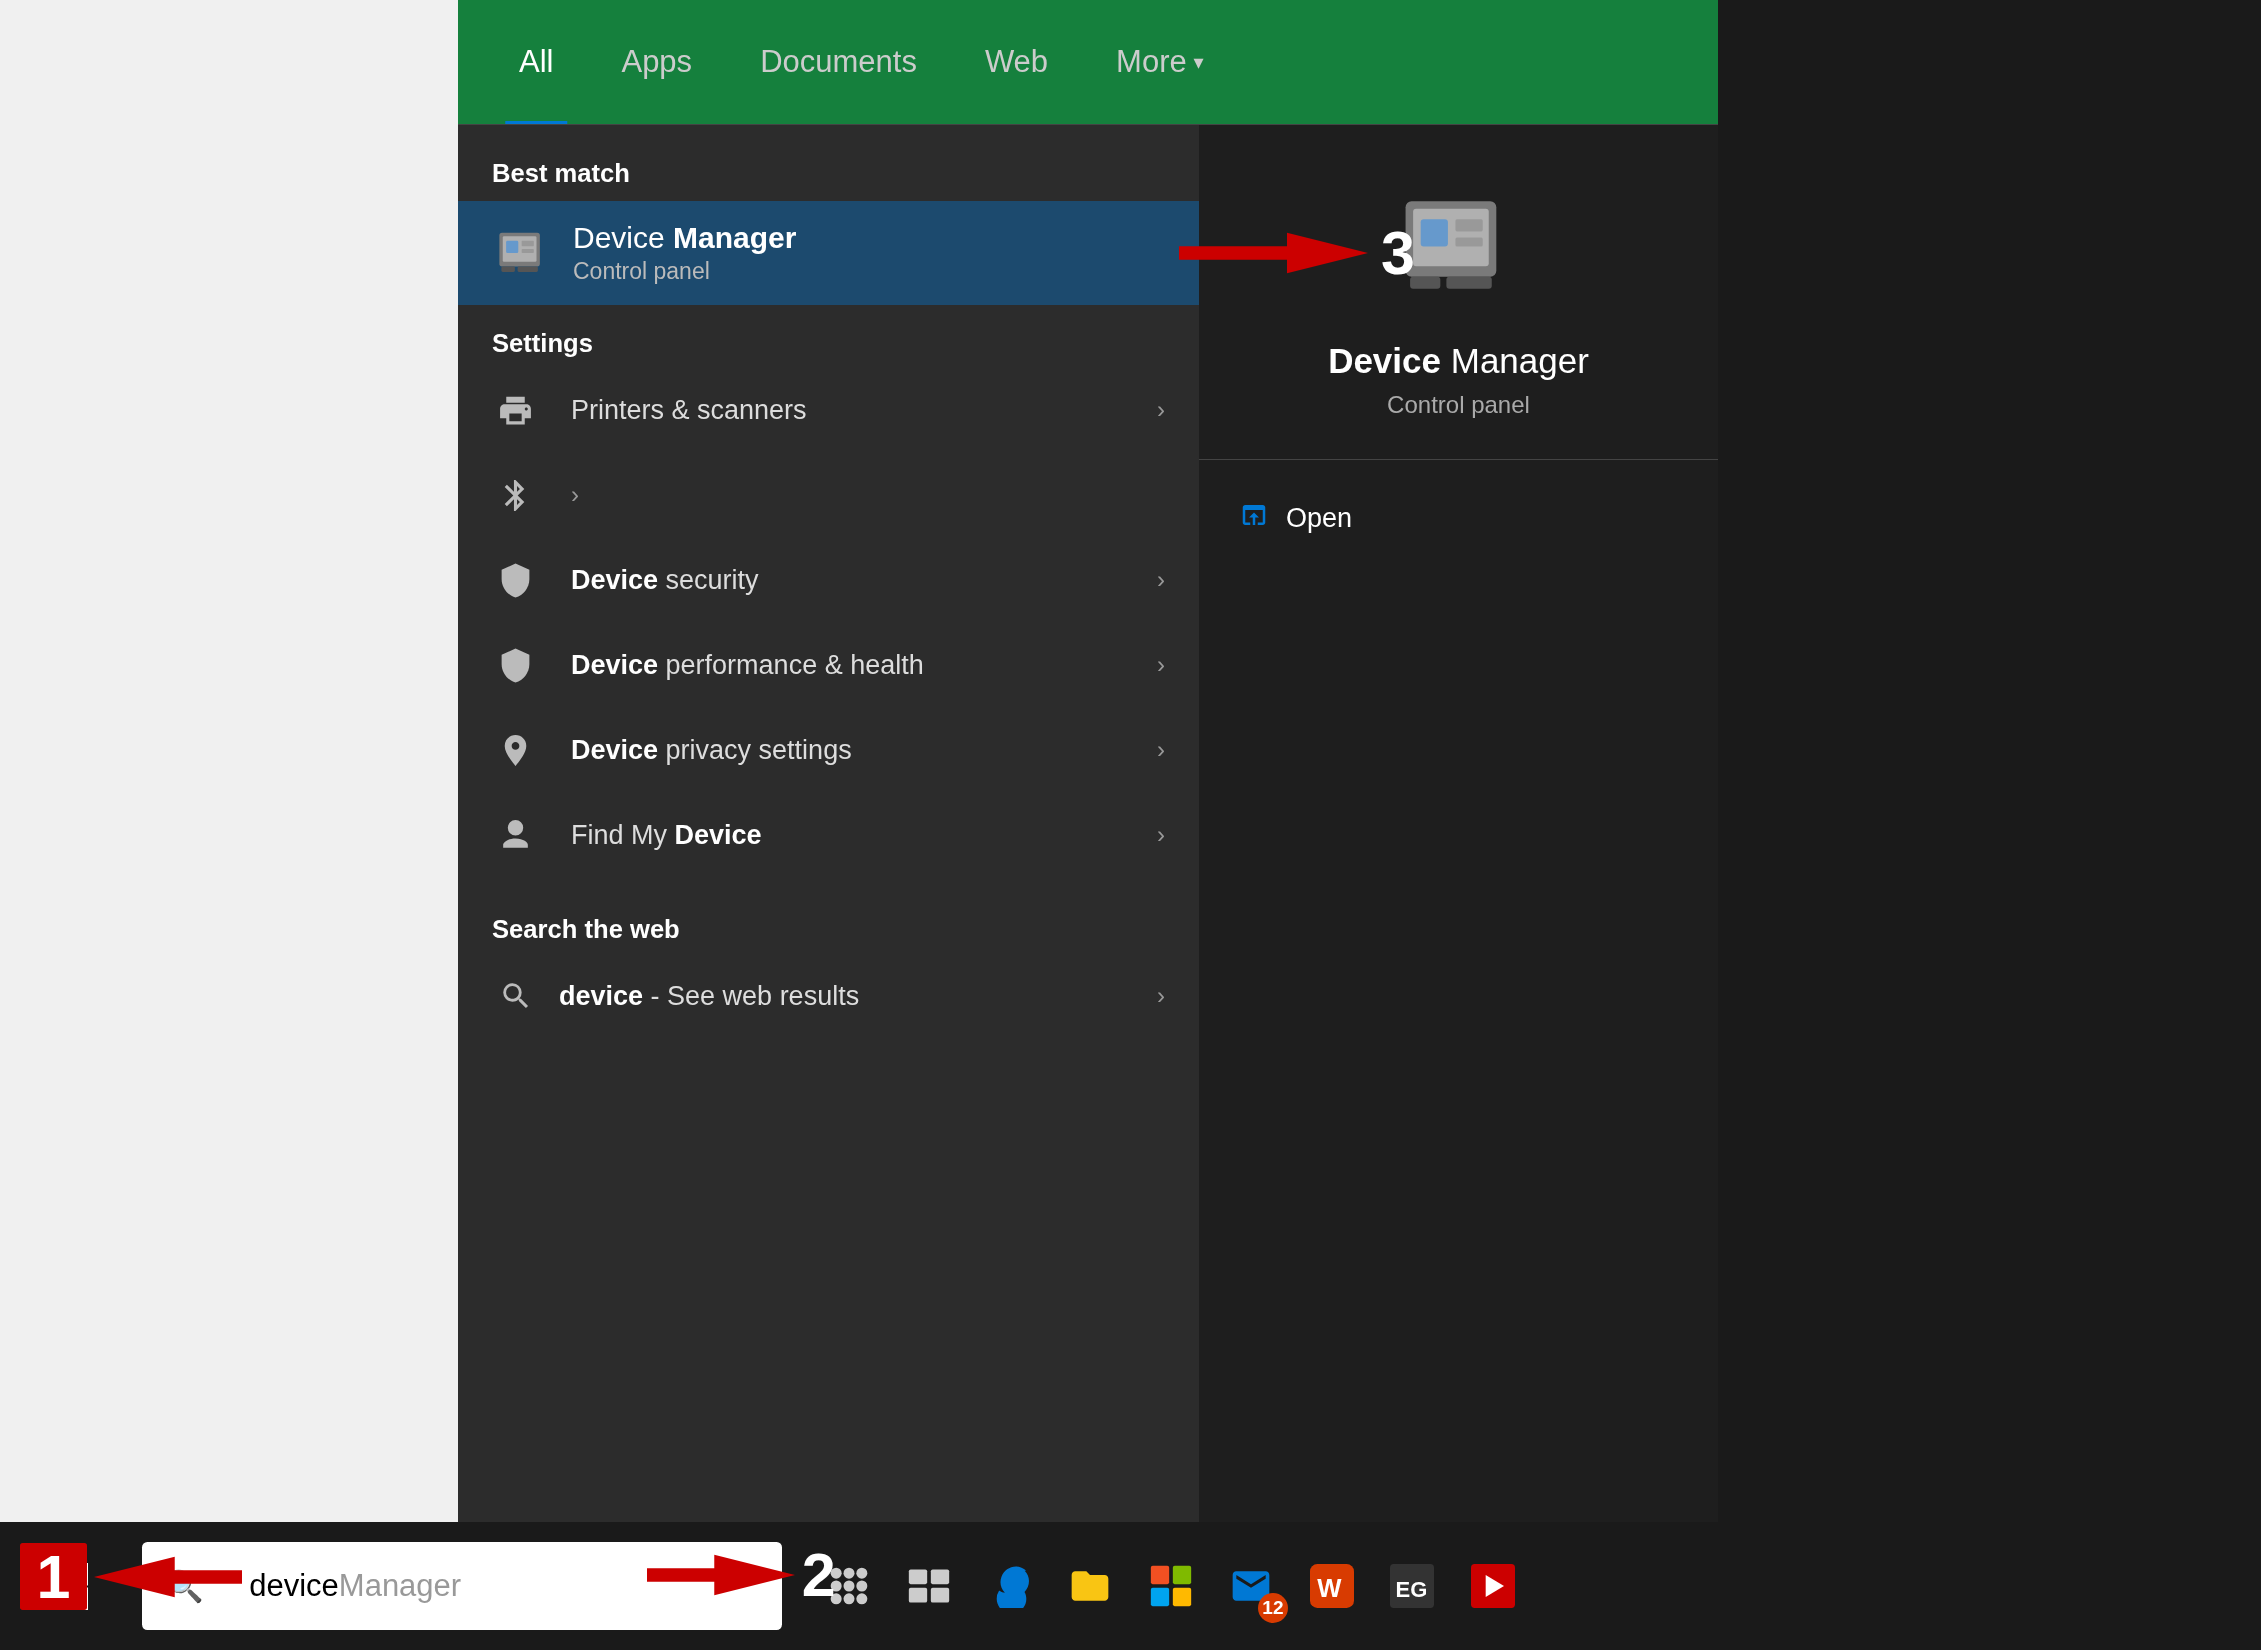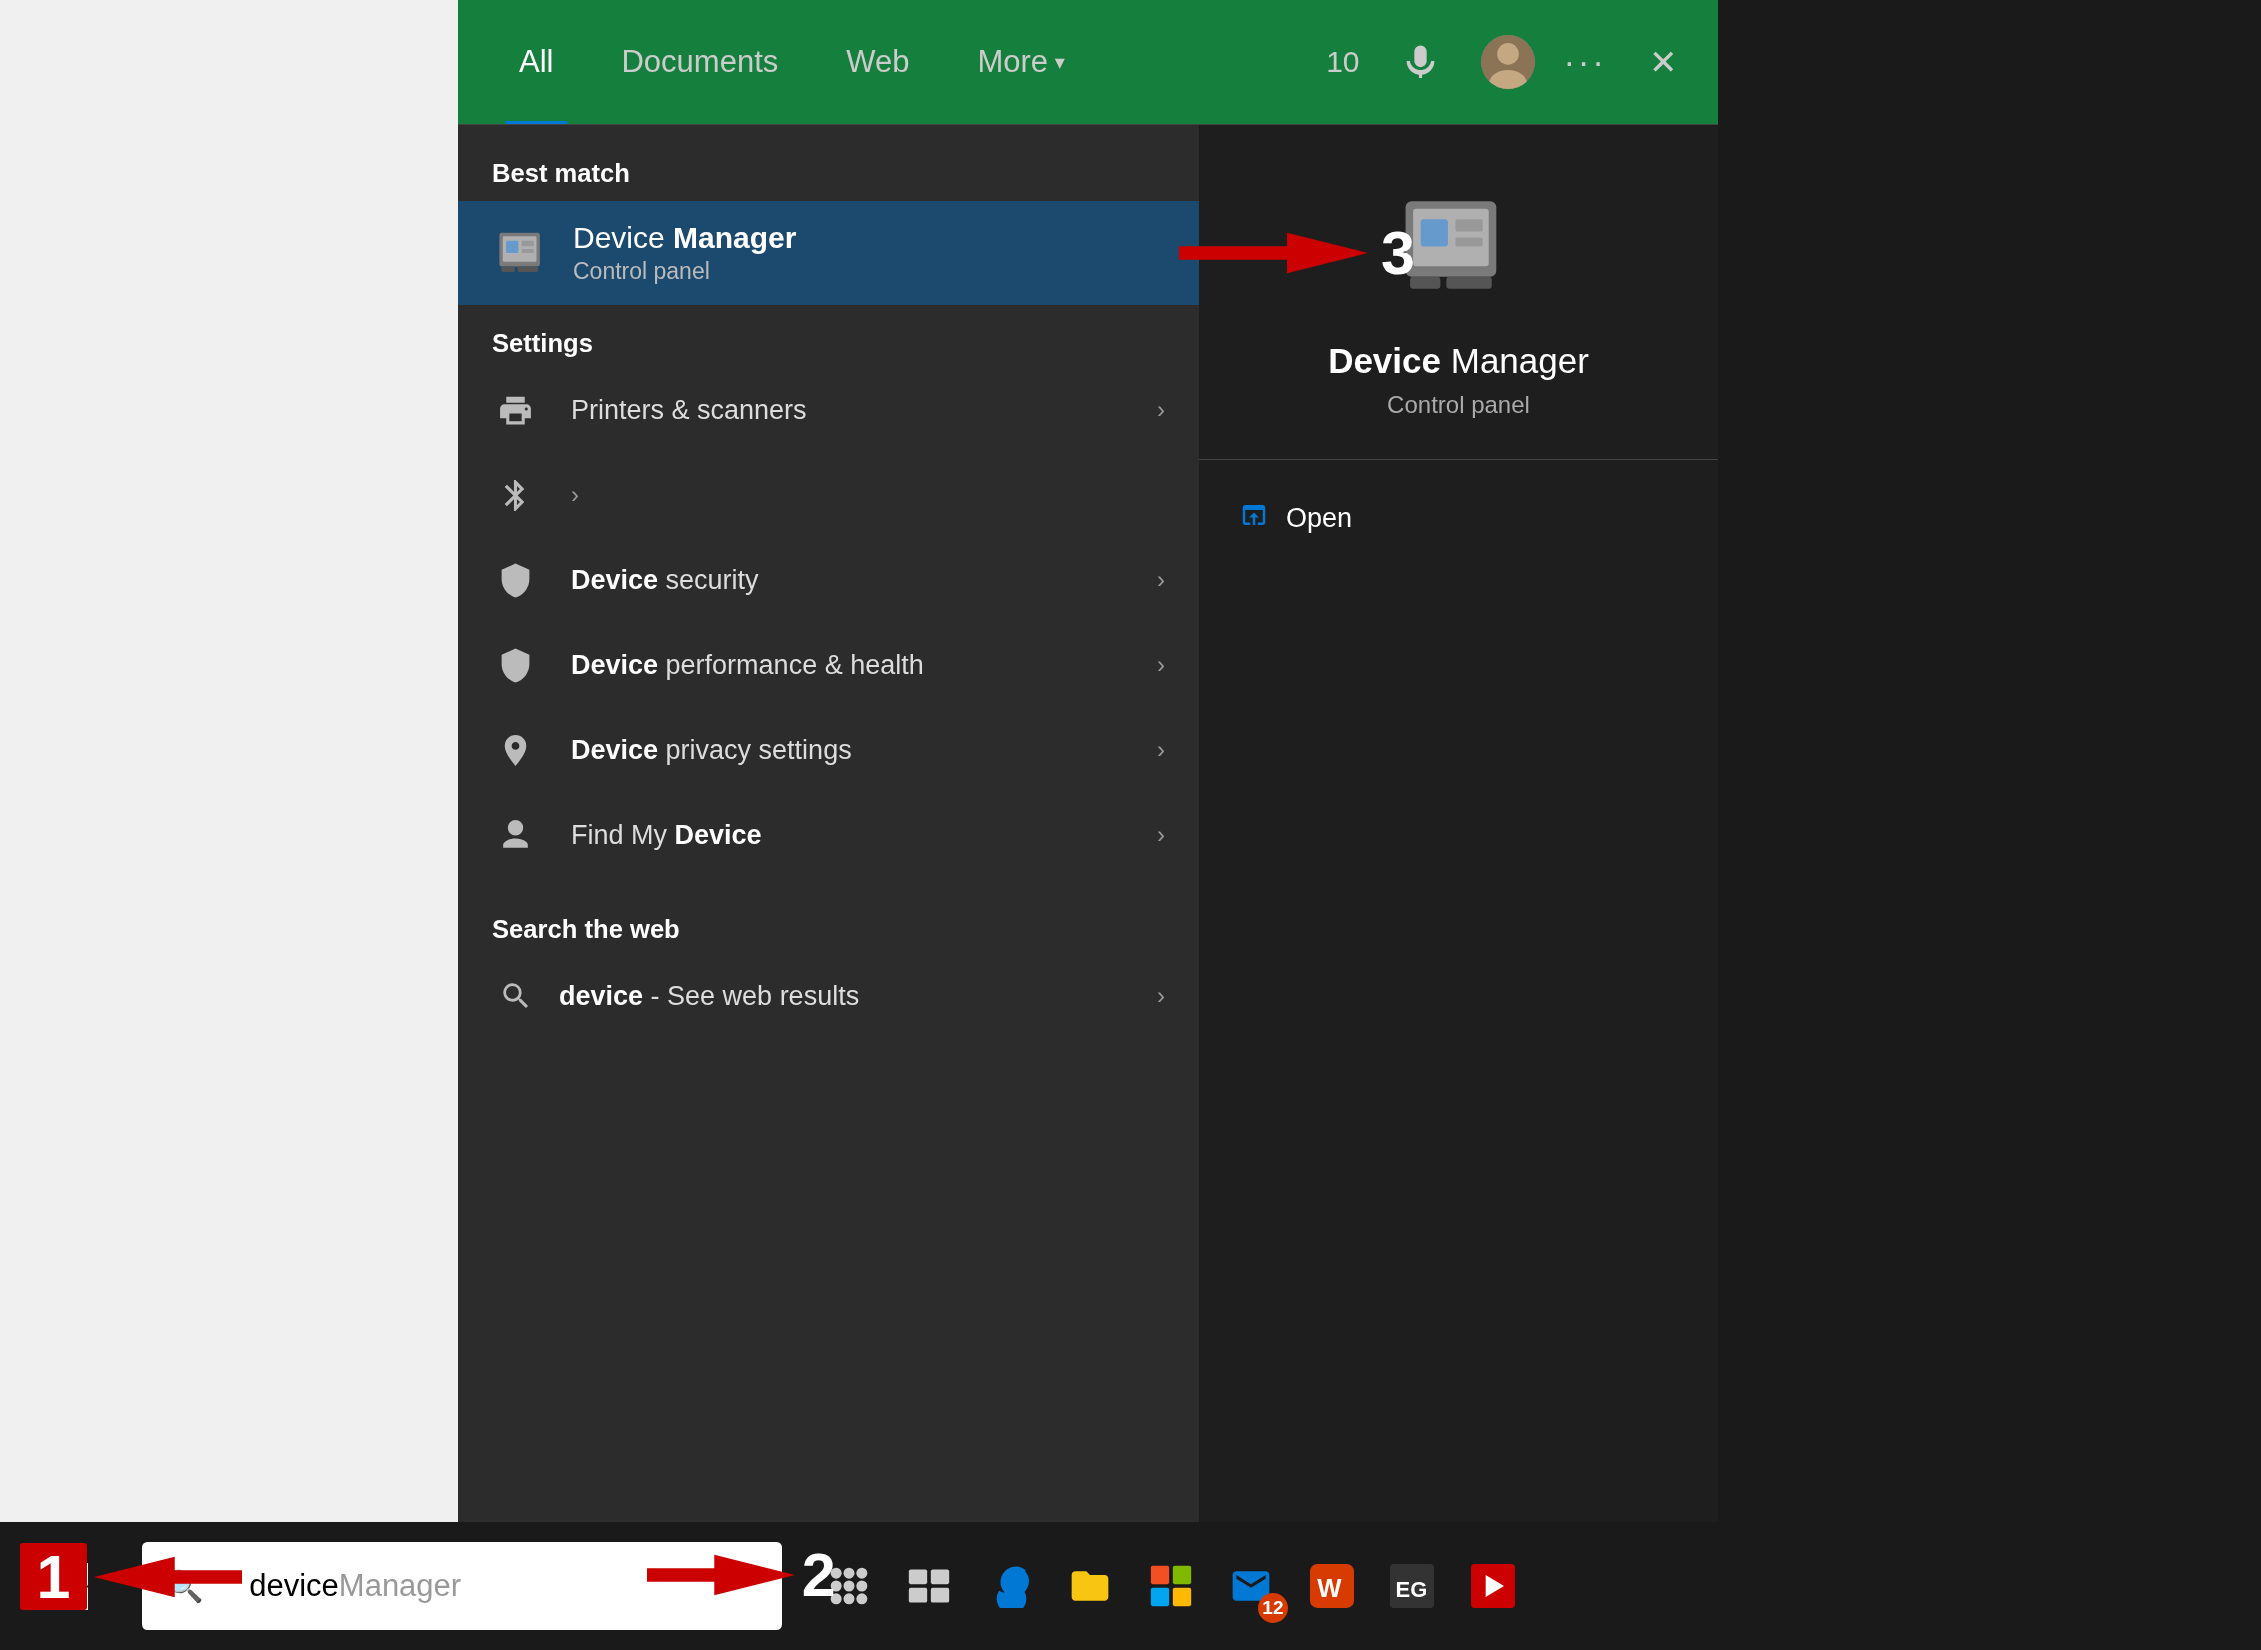--- a/index.html
+++ b/index.html
@@ -420,51 +420,33 @@
 
 <div class="left-area"></div>
 
 <div class="search-panel">
 
   <div class="tabs-bar">
     <div class="tab-item active">
       <span>All</span>
     </div>
     <div class="tab-item">
+      <span>Apps</span>
+    </div>
+    <div class="tab-item">
       <span>Documents</span>
     </div>
     <div class="tab-item">
       <span>Web</span>
     </div>
     <div class="tab-item tab-more">
       <span>More</span>
       <span class="chevron">▾</span>
     </div>
 
-    <div class="tabs-right">
-      <span class="count-badge">10</span>
-      <div class="tb-icon">
-
-        <svg width="37" height="37" viewBox="0 0 24 24" fill="#ccc">
-          <path d="M12 1a4 4 0 0 1 4 4v6a4 4 0 0 1-8 0V5a4 4 0 0 1 4-4zm-1 15.93A7 7 0 0 1 5.07 11H3a9 9 0 0 0 8 8.94V22h2v-2.06A9 9 0 0 0 21 11h-2.07a7 7 0 0 1-5.93 5.93z"></path>
-        </svg>
-      </div>
-      <div class="avatar-circle">
-
-        <svg width="54" height="54" viewBox="0 0 80 80">
-          <circle cx="40" cy="40" r="40" fill="#8B7355"></circle>
-          <circle cx="40" cy="28" r="16" fill="#c4a882"></circle>
-          <ellipse cx="40" cy="72" rx="28" ry="20" fill="#c4a882"></ellipse>
-        </svg>
-      </div>
-      <div class="icon-btn">
-        <span style="color:#ccc;font-size:35px;letter-spacing:2.7px">···</span>
-      </div>
-      <div class="close-btn">✕</div>
-    </div>
   </div>
 
   <div class="results-area">
 
     <div class="results-list">
 
       <div class="section-header">Best match</div>
 
       <div class="best-match-item" style="position:relative;">
         <div class="item-icon">

